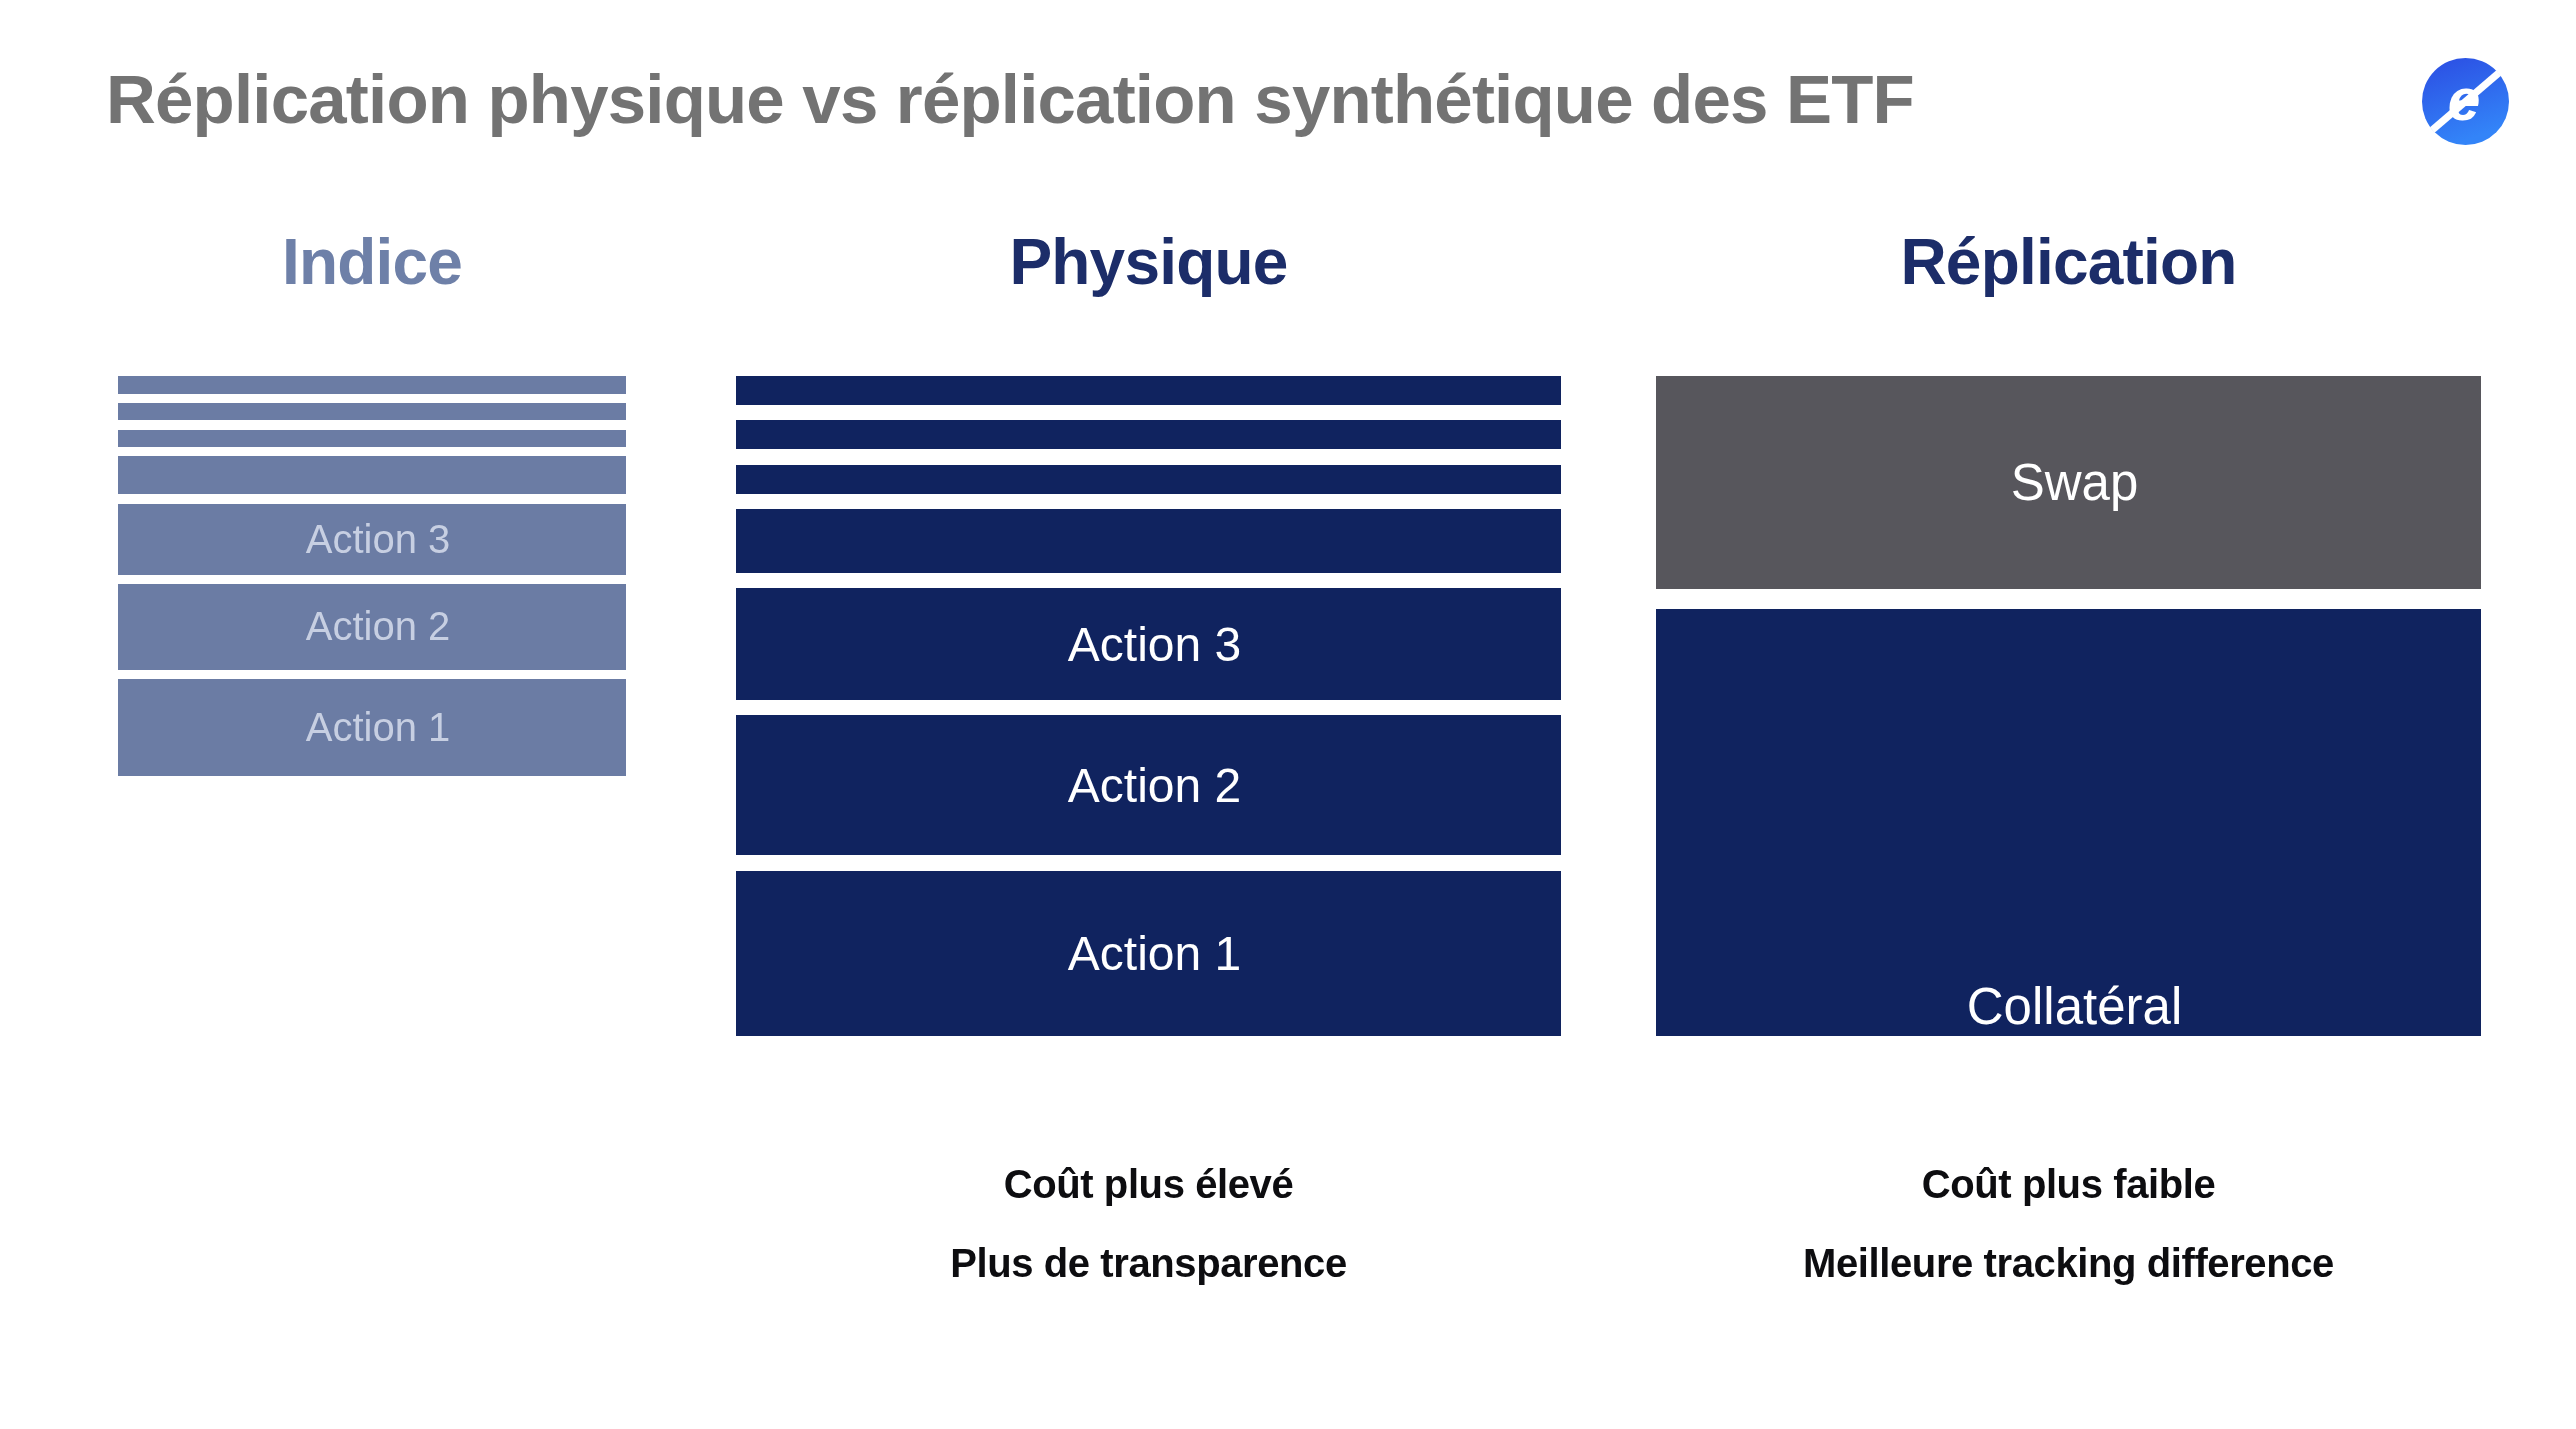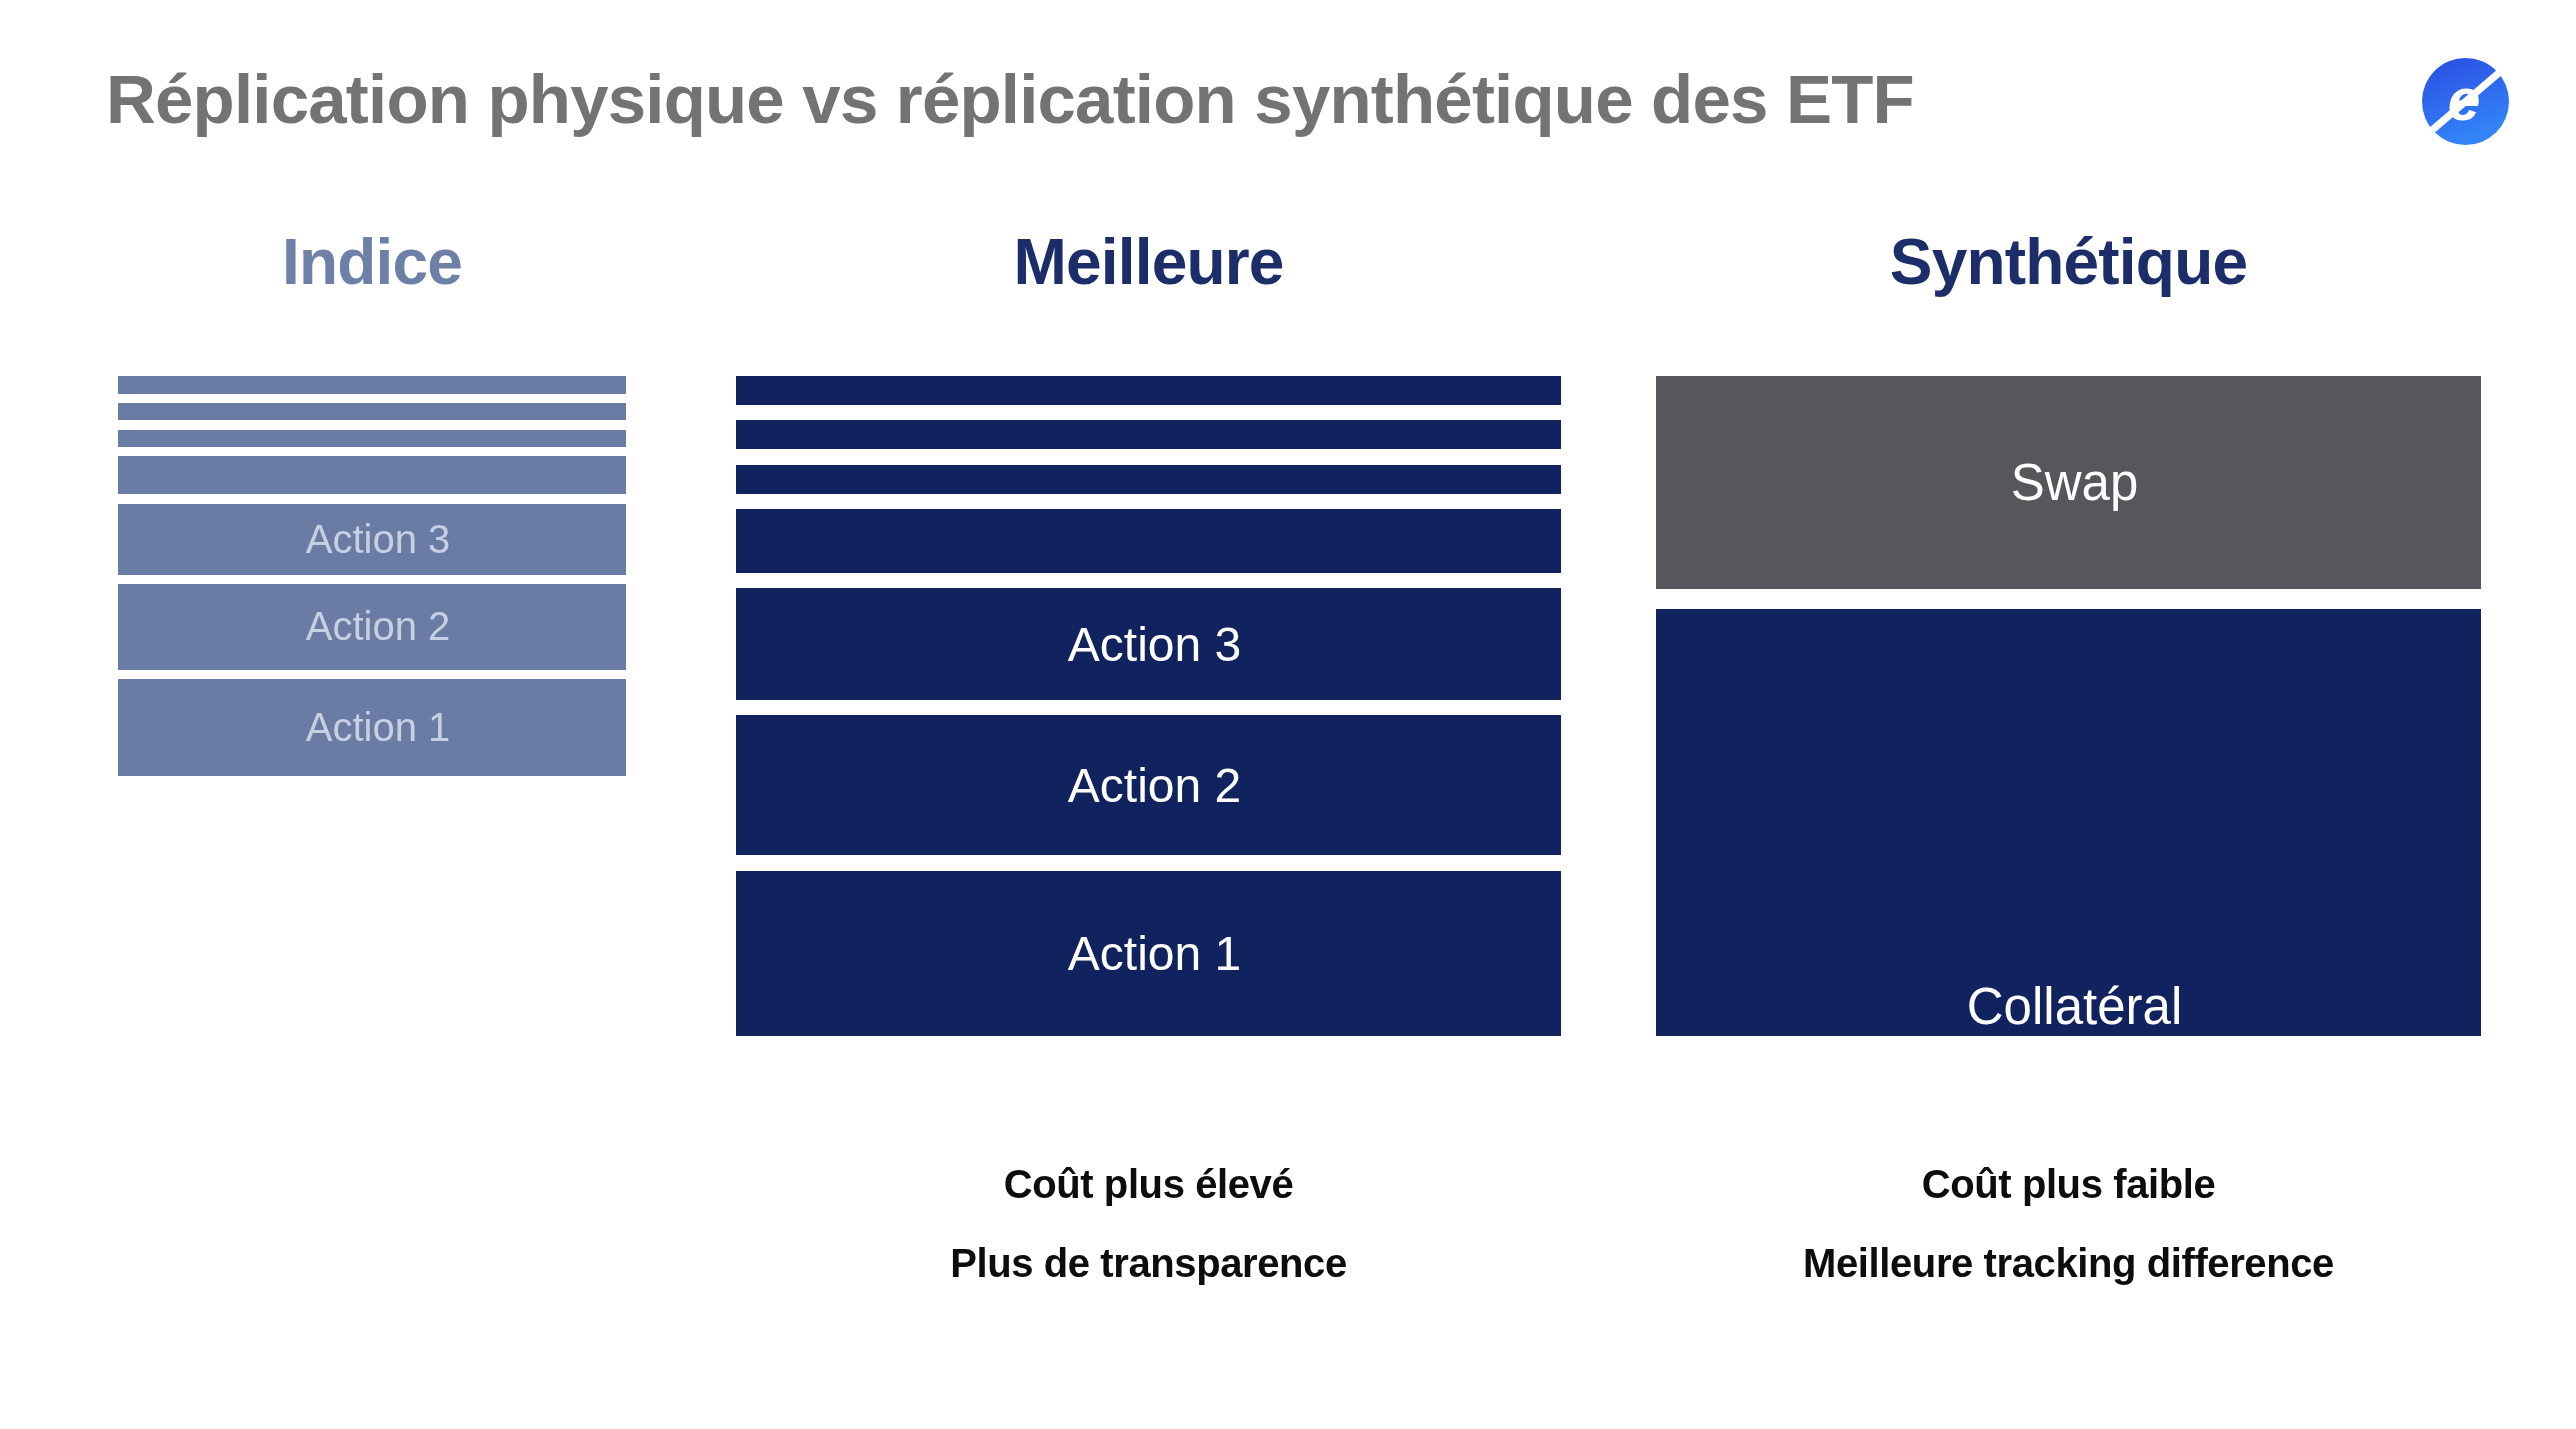--- a/index.html
+++ b/index.html
@@ -129,22 +129,22 @@
         <stop class="g2" offset="1"></stop>
       </linearGradient>
     </defs>
     <circle cx="55" cy="55" r="55" fill="url(#logoGrad)"></circle>
     <text x="53" y="79" font-size="74" font-weight="700" font-style="italic" fill="#ffffff" text-anchor="middle">e</text>
     <line x1="13" y1="91" x2="97" y2="19" stroke="#ffffff" stroke-width="9"></line>
   </svg>
 </div>
 
 <div class="col-header hdr-indice">Indice</div>
-<div class="col-header hdr-physique">Meilleure</div>
-<div class="col-header hdr-synthetique">Synthétique</div>
+<div class="col-header hdr-physique">Physique</div>
+<div class="col-header hdr-synthetique">Réplication</div>
 
 <div class="stack stack-indice">
   <div class="bar i-bar i-thin"></div>
   <div class="bar i-bar i-thin"></div>
   <div class="bar i-bar i-thin"></div>
   <div class="bar i-bar i-med"></div>
   <div class="bar i-bar i-a3">
     <span class="i-label">Action 3</span>
   </div>
   <div class="bar i-bar i-a2">

